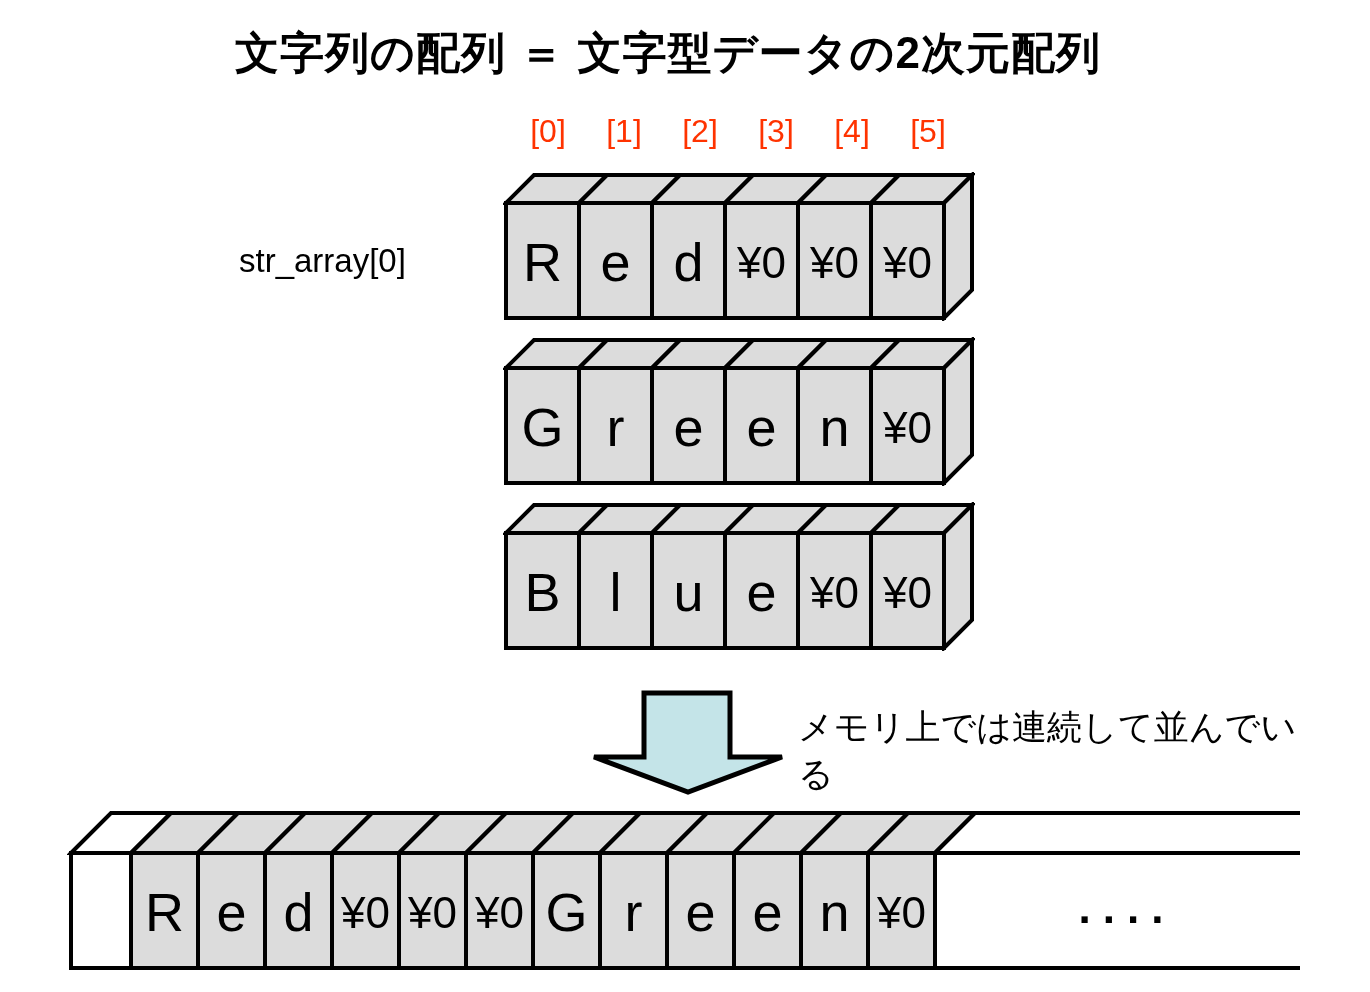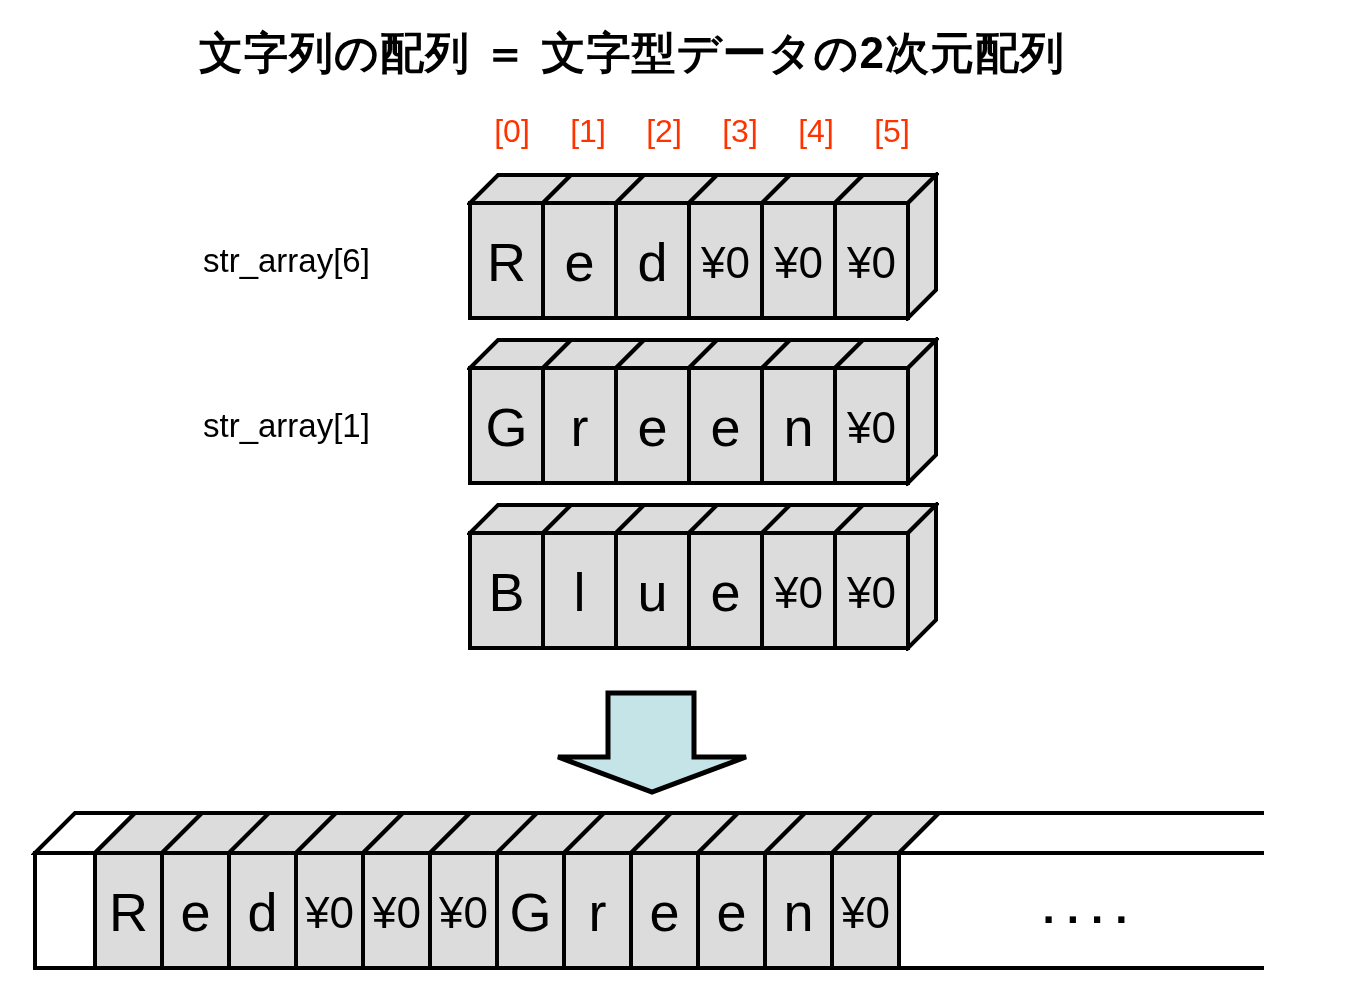--- a/index.html
+++ b/index.html
@@ -1,18 +1,18 @@
 <!DOCTYPE html>
 <html><head>
 <meta charset="utf-8">
 <style>
   html,body{margin:0;padding:0;background:#ffffff;}
   .canvas{
     position:relative;width:1264px;height:992px;background:#ffffff;overflow:hidden;
-    font-family:"Liberation Sans","DejaVu Sans",sans-serif;color:#000;
+    font-family:"Liberation Sans","DejaVu Sans",sans-serif;color:#000;margin-left:36px;
   }
   .title{
     position:absolute;top:24px;left:0;width:100%;text-align:center;
     font-size:44px;font-weight:bold;letter-spacing:1px;
   }
   .indices{position:absolute;left:474px;top:113px;display:flex;}
   .indices span{display:inline-block;width:76px;text-align:center;
     font-size:32px;color:#ff3300;}
   .row-label{position:absolute;left:203px;width:240px;font-size:33px;}
   .caption{position:absolute;left:762px;top:704px;font-size:35px;}
@@ -34,21 +34,21 @@
 
   <div class="indices">
     <span>[0]</span>
     <span>[1]</span>
     <span>[2]</span>
     <span>[3]</span>
     <span>[4]</span>
     <span>[5]</span>
   </div>
 
-  <div class="row-label" style="top:242px;">str_array[6]</div>
+  <div class="row-label" style="top:242px;">str_array[0]</div>
   <svg class="abs" style="left:467px;top:172px;" width="472" height="149">
     <polygon class="g" points="3,31 31,3 104,3 76,31"></polygon>
     <polygon class="g" points="76,31 104,3 177,3 149,31"></polygon>
     <polygon class="g" points="149,31 177,3 250,3 222,31"></polygon>
     <polygon class="g" points="222,31 250,3 323,3 295,31"></polygon>
     <polygon class="g" points="295,31 323,3 396,3 368,31"></polygon>
     <polygon class="g" points="368,31 396,3 469,3 441,31"></polygon>
     <polygon class="g" points="441,31 469,3 469,118 441,146"></polygon>
     <rect class="g" x="3" y="31" width="73" height="115"></rect>
     <rect class="g" x="76" y="31" width="73" height="115"></rect>
@@ -57,21 +57,20 @@
     <rect class="g" x="295" y="31" width="73" height="115"></rect>
     <rect class="g" x="368" y="31" width="73" height="115"></rect>
     <text class="ch" x="39.5" y="90" text-anchor="middle" dominant-baseline="central">R</text>
     <text class="ch" x="112.5" y="90" text-anchor="middle" dominant-baseline="central">e</text>
     <text class="ch" x="185.5" y="90" text-anchor="middle" dominant-baseline="central">d</text>
     <text class="nul" x="258.5" y="90" text-anchor="middle" dominant-baseline="central">¥0</text>
     <text class="nul" x="331.5" y="90" text-anchor="middle" dominant-baseline="central">¥0</text>
     <text class="nul" x="404.5" y="90" text-anchor="middle" dominant-baseline="central">¥0</text>
   </svg>
 
-  <div class="row-label" style="top:407px;">str_array[1]</div>
   <svg class="abs" style="left:467px;top:337px;" width="472" height="149">
     <polygon class="g" points="3,31 31,3 104,3 76,31"></polygon>
     <polygon class="g" points="76,31 104,3 177,3 149,31"></polygon>
     <polygon class="g" points="149,31 177,3 250,3 222,31"></polygon>
     <polygon class="g" points="222,31 250,3 323,3 295,31"></polygon>
     <polygon class="g" points="295,31 323,3 396,3 368,31"></polygon>
     <polygon class="g" points="368,31 396,3 469,3 441,31"></polygon>
     <polygon class="g" points="441,31 469,3 469,118 441,146"></polygon>
     <rect class="g" x="3" y="31" width="73" height="115"></rect>
     <rect class="g" x="76" y="31" width="73" height="115"></rect>
@@ -106,20 +105,21 @@
     <text class="ch" x="185.5" y="90" text-anchor="middle" dominant-baseline="central">u</text>
     <text class="ch" x="258.5" y="90" text-anchor="middle" dominant-baseline="central">e</text>
     <text class="nul" x="331.5" y="90" text-anchor="middle" dominant-baseline="central">¥0</text>
     <text class="nul" x="404.5" y="90" text-anchor="middle" dominant-baseline="central">¥0</text>
   </svg>
 
   <svg class="abs" style="left:552px;top:688px;" width="200" height="110">
     <polygon points="56,5 142,5 142,69 194,69 100,104 6,69 56,69" stroke="#000" stroke-width="5" stroke-linejoin="miter" fill="#c4e4e8"></polygon>
   </svg>
 
+  <div class="caption">メモリ上では連続して並んでいる</div>
 
   <svg class="abs" style="left:31px;top:809px;" width="1318" height="163">
     <polygon class="w" points="4,44 44,4 104,4 64,44"></polygon>
     <polygon class="g" points="64,44 104,4 171,4 131,44"></polygon>
     <polygon class="g" points="131,44 171,4 238,4 198,44"></polygon>
     <polygon class="g" points="198,44 238,4 305,4 265,44"></polygon>
     <polygon class="g" points="265,44 305,4 372,4 332,44"></polygon>
     <polygon class="g" points="332,44 372,4 439,4 399,44"></polygon>
     <polygon class="g" points="399,44 439,4 506,4 466,44"></polygon>
     <polygon class="g" points="466,44 506,4 573,4 533,44"></polygon>

